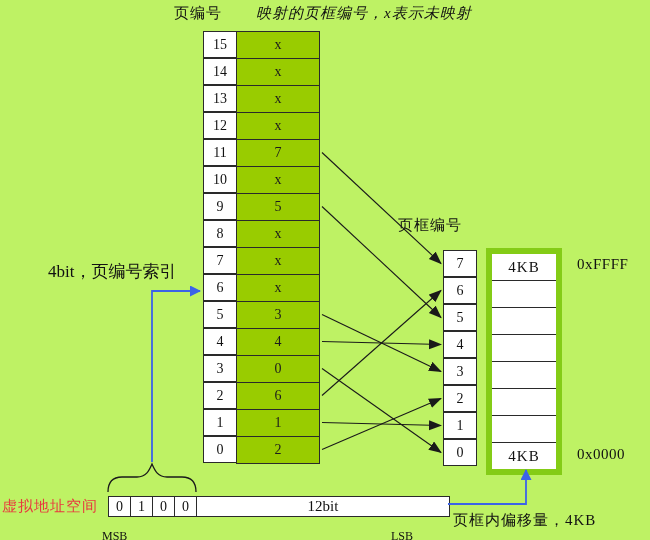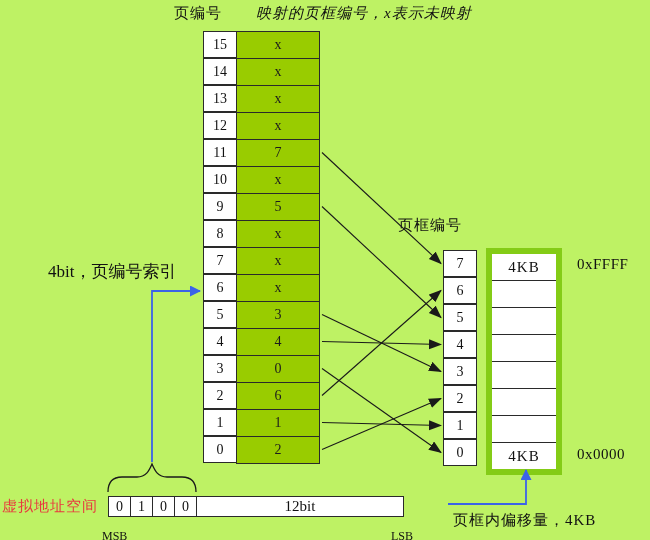--- a/index.html
+++ b/index.html
@@ -40,21 +40,21 @@
 
   
   .addr-box{display:flex;}
   .addr-bits{display:flex;}
   .bitcell{
     box-sizing:border-box;width:23px;height:21px;border:1px solid #2a2a2a;background:#fff;
     display:flex;align-items:center;justify-content:center;font-size:14px;
   }
   .addr-bits .bitcell + .bitcell{margin-left:-1px;}
   .addr-offset{
-    box-sizing:border-box;width:208px;height:21px;border:1px solid #2a2a2a;margin-left:-1px;background:#fff;
+    box-sizing:border-box;width:254px;height:21px;border:1px solid #2a2a2a;margin-left:-1px;background:#fff;
     display:flex;align-items:center;justify-content:center;font-size:15px;
   }
   .endianness{font-size:12px;margin-top:12px;}
   .hexaddr{font-size:15px;letter-spacing:0.5px;}
 </style>
 </head>
 <body>
 
 <div id="canvas">
 

